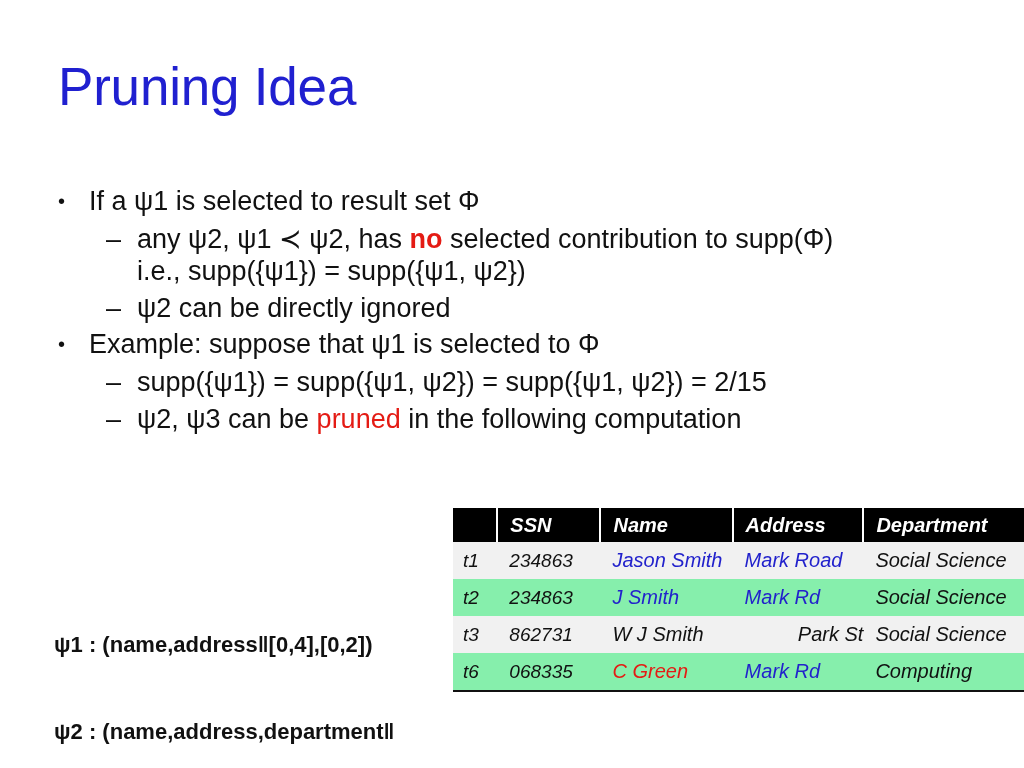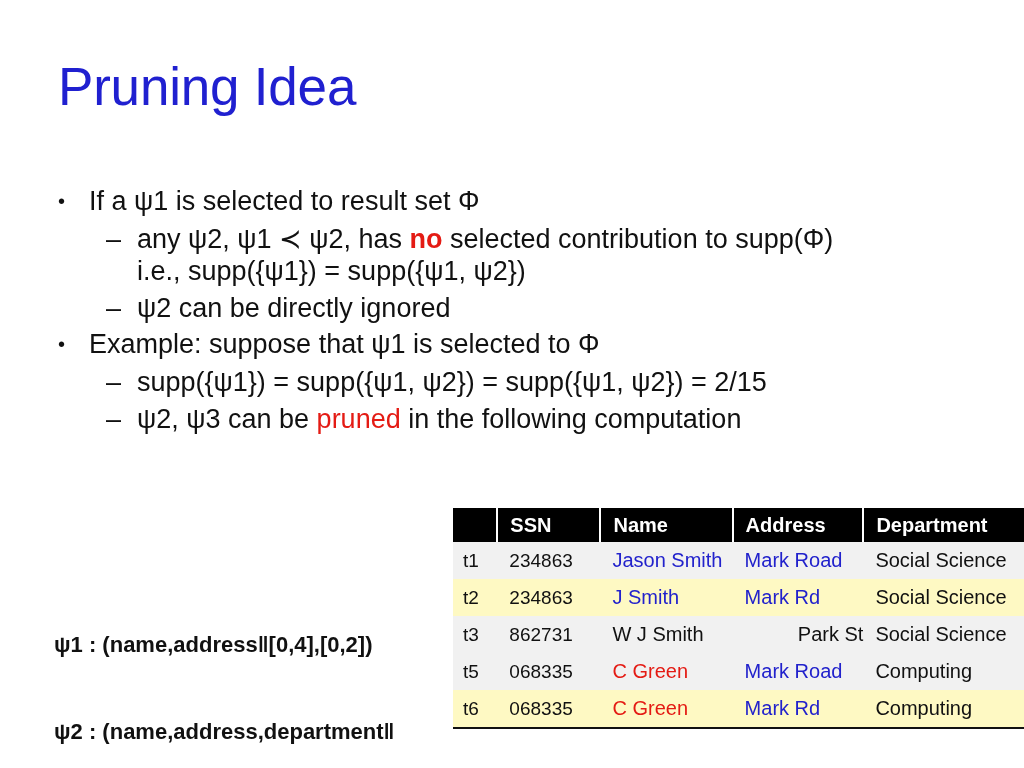--- a/index.html
+++ b/index.html
@@ -80,34 +80,35 @@
     width: 572px;
     border-collapse: collapse;
     font-size: 20px;
   }
   #data-table th, #data-table td {
     padding: 0;
     height: 37px;
     vertical-align: middle;
     font-weight: 400;
     text-align: left;
+    font-style: italic;
   }
   #data-table thead th {
     background: #000000;
     color: #ffffff;
     font-weight: bold;
     font-size: 20px;
     height: 34px;
     border-right: 2px solid #ffffff;
   }
   #data-table thead th:last-child { border-right: none; }
   #data-table thead th.c-id { border-right: 2px solid #ffffff; }
 
   #data-table tbody tr.shaded td { background: #F1F1F1; }
-  #data-table tbody tr.plain td  { background: #fef9c3; }
+  #data-table tbody tr.plain td  { background: #86efac; }
   #data-table tbody tr:last-child td { border-bottom: 2px solid #111111; }
 
   .c-id   { width: 40px;  padding-left: 10px !important; }
   .c-ssn  { width: 99px;  padding-left: 12px !important; }
   .c-name { width: 141px; padding-left: 12px !important; }
   .c-addr { width: 130px; padding-left: 12px !important; }
   .c-dept { width: 162px; padding-left: 12px !important; }
 
   td.c-id  { font-size: 19px; color: #111111; }
   td.c-ssn { font-size: 19px; color: #111111; }
@@ -189,27 +190,20 @@
         <td class="c-addr" style="color: rgb(34, 34, 204);">Mark Rd</td>
         <td class="c-dept" style="color: rgb(17, 17, 17);">Social Science</td>
       </tr>
       <tr class="shaded">
         <td class="c-id">t3</td>
         <td class="c-ssn">862731</td>
         <td class="c-name" style="color: rgb(17, 17, 17);">W J Smith</td>
         <td class="c-addr" style="color: rgb(17, 17, 17); text-align: right;">Park St</td>
         <td class="c-dept" style="color: rgb(17, 17, 17);">Social Science</td>
       </tr>
-      <tr class="shaded">
-        <td class="c-id">t5</td>
-        <td class="c-ssn">068335</td>
-        <td class="c-name" style="color: rgb(228, 27, 20);">C Green</td>
-        <td class="c-addr" style="color: rgb(34, 34, 204);">Mark Road</td>
-        <td class="c-dept" style="color: rgb(17, 17, 17);">Computing</td>
-      </tr>
       <tr class="plain">
         <td class="c-id">t6</td>
         <td class="c-ssn">068335</td>
         <td class="c-name" style="color: rgb(228, 27, 20);">C Green</td>
         <td class="c-addr" style="color: rgb(34, 34, 204);">Mark Rd</td>
         <td class="c-dept" style="color: rgb(17, 17, 17);">Computing</td>
       </tr>
     </tbody>
 </table>
 

